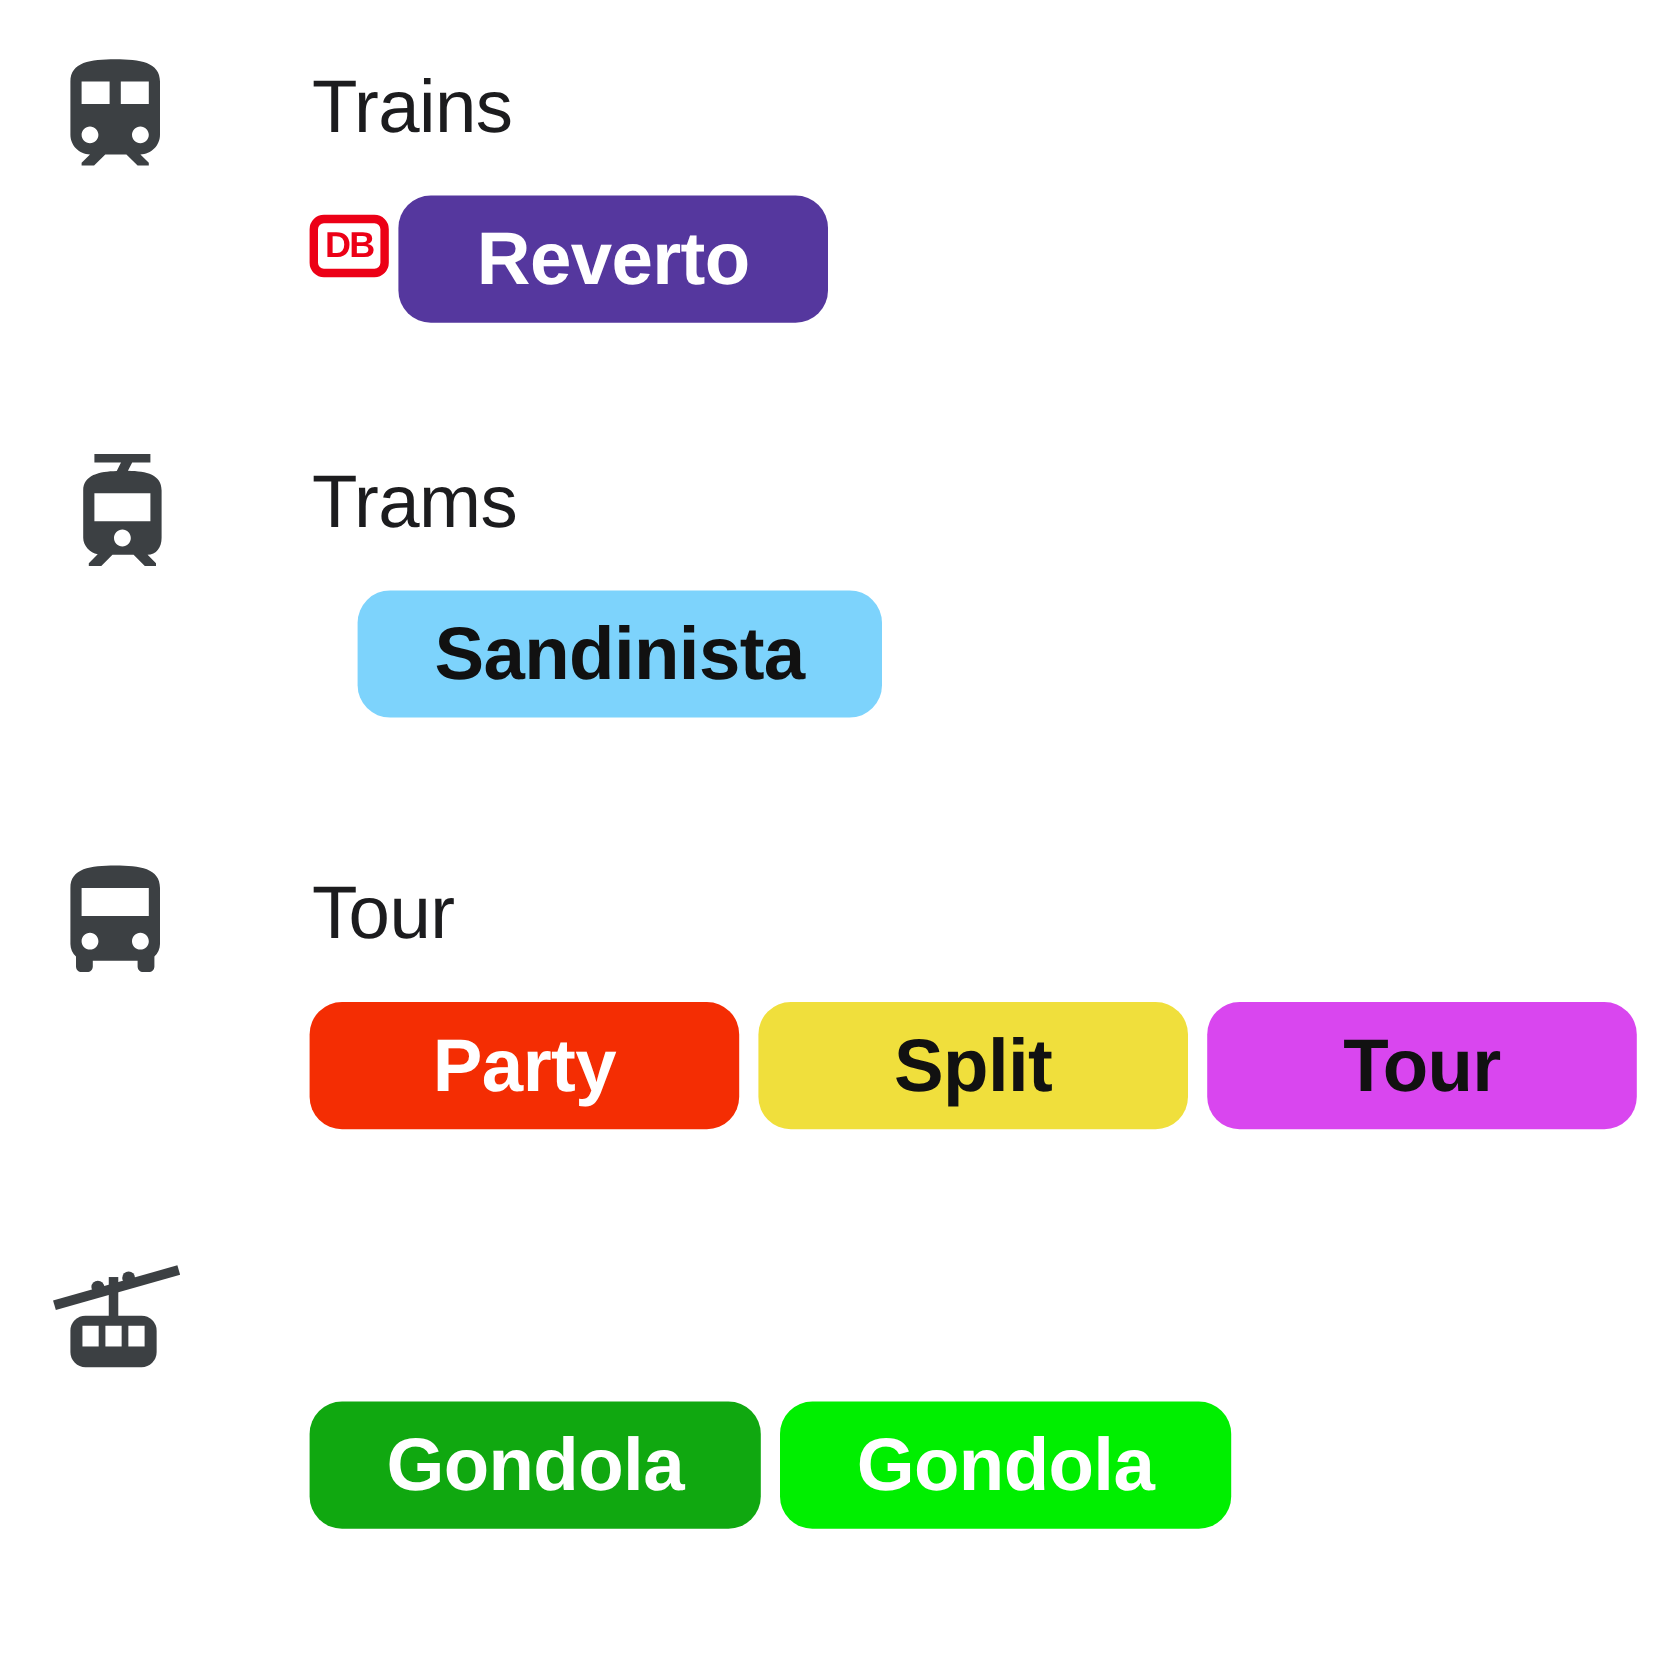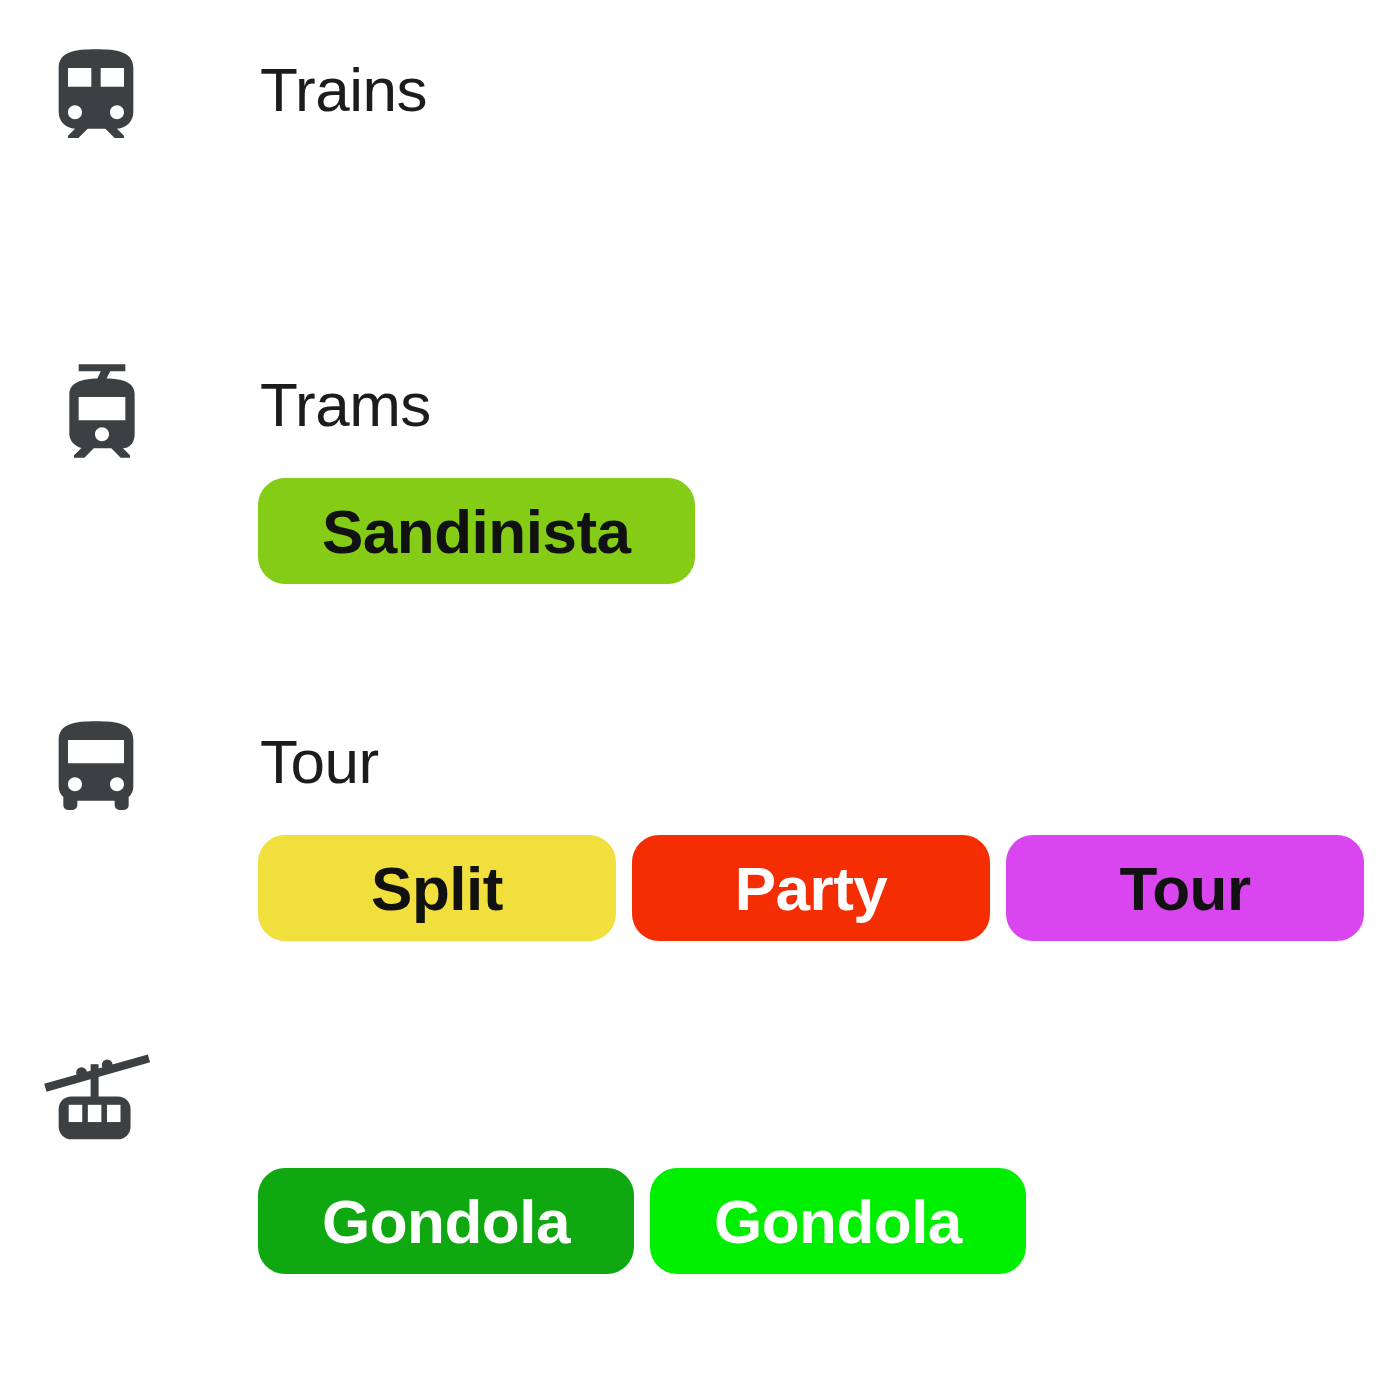--- a/index.html
+++ b/index.html
@@ -72,60 +72,64 @@
     display: inline-flex;
     align-items: center;
     justify-content: center;
     font-size: 30px;
     font-weight: 800;
     letter-spacing: -1.5px;
     transform: translateY(-11px);
     margin-right: -8px;
   }
   .s-trains  { top: 50px; }
-  .s-trams   { top: 365px; }
+  .s-trams   { top: 379px; }
   .s-buses   { top: 722px; }
   .s-gondola { top: 1055px; }
 </style>
 </head>
 <body style="background: rgb(255, 255, 255);">
 
 <div>
 
   <section class="section s-trains">
     <span class="icon" style="color: rgb(60, 64, 67);">
       <svg viewBox="0 0 24 24" aria-hidden="true">
         <path fill="currentColor" d="M12 2c-4.42 0-8 .5-8 4v9.5C4 17.43 5.57 19 7.5 19L6 20.5v.5h2.23l2-2H14l2 2h2v-.5L16.5 19c1.93 0 3.5-1.57 3.5-3.5V6c0-3.5-3.58-4-8-4zM7.5 17c-.83 0-1.5-.67-1.5-1.5S6.67 14 7.5 14s1.5.67 1.5 1.5S8.33 17 7.5 17zm3.5-7H6V6h5v4zm2 0V6h5v4h-5zm3.5 7c-.83 0-1.5-.67-1.5-1.5s.67-1.5 1.5-1.5 1.5.67 1.5 1.5-.67 1.5-1.5 1.5z"></path>
       </svg>
     </span>
     <div class="section-label" style="color: rgb(28, 28, 30);">Trains</div>
+    <div class="badge-row">
+      <span class="operator-logo" style="color: rgb(236, 0, 22); border-color: rgb(236, 0, 22);">DB</span>
+      <span class="badge" style="background-color: rgb(85, 55, 158); color: rgb(255, 255, 255);">Reverto</span>
+    </div>
   </section>
 
   <section class="section s-trams">
     <span class="icon icon-tram" style="color: rgb(60, 64, 67);">
       <svg viewBox="0 0 24 24" aria-hidden="true">
         <path fill="currentColor" d="M19 16.94V8.5c0-2.79-2.61-3.4-6.01-3.49l.76-1.51H17V2H7v1.5h4.75l-.76 1.52C7.86 5.11 5 5.73 5 8.5v8.44c0 1.45 1.19 2.66 2.59 2.97L6 21.5v.5h2.23l2-2H14l2 2h2v-.5L16.5 20h-.08c1.69 0 2.58-1.37 2.58-3.06zM12 18.5c-.83 0-1.5-.67-1.5-1.5s.67-1.5 1.5-1.5 1.5.67 1.5 1.5-.67 1.5-1.5 1.5zm5-4.5H7V9h10v5z"></path>
       </svg>
     </span>
     <div class="section-label" style="color: rgb(28, 28, 30);">Trams</div>
     <div class="badge-row">
-      <span class="badge" style="background-color: #84cc16; color: rgb(17, 17, 17);">Sandinista</span>
+      <span class="badge" style="background-color: #7dd3fc; color: rgb(17, 17, 17); margin-left: 40px;">Sandinista</span>
     </div>
   </section>
 
   <section class="section s-buses">
     <span class="icon" style="color: rgb(60, 64, 67);">
       <svg viewBox="0 0 24 24" aria-hidden="true">
         <path fill="currentColor" d="M4 16c0 .88.39 1.67 1 2.22V20c0 .55.45 1 1 1h1c.55 0 1-.45 1-1v-1h8v1c0 .55.45 1 1 1h1c.55 0 1-.45 1-1v-1.78c.61-.55 1-1.34 1-2.22V6c0-3.5-3.58-4-8-4s-8 .5-8 4v10zm3.5 1c-.83 0-1.5-.67-1.5-1.5S6.67 14 7.5 14s1.5.67 1.5 1.5S8.33 17 7.5 17zm9 0c-.83 0-1.5-.67-1.5-1.5s.67-1.5 1.5-1.5 1.5.67 1.5 1.5-.67 1.5-1.5 1.5zm1.5-6H6V6h12v5z"></path>
       </svg>
     </span>
     <div class="section-label" style="color: rgb(28, 28, 30);">Tour</div>
     <div class="badge-row">
+      <span class="badge" style="background-color: rgb(244, 45, 3); color: rgb(255, 255, 255);">Party</span>
       <span class="badge" style="background-color: rgb(240, 223, 60); color: rgb(17, 17, 17);">Split</span>
-      <span class="badge" style="background-color: rgb(244, 45, 3); color: rgb(255, 255, 255);">Party</span>
       <span class="badge" style="background-color: #d946ef; color: rgb(17, 17, 17);">Tour</span>
     </div>
   </section>
 
   <section class="section s-gondola">
     <span class="icon icon-gondola" style="color: rgb(60, 64, 67);">
       <svg viewBox="0 0 24 24" aria-hidden="true">
         <g fill="currentColor">
           <path d="M0.9 9.6 L23.1 3.3 L23.6 5.0 L1.4 11.3 Z"></path>
           <circle cx="8.9" cy="7.2" r="1.15"></circle>

